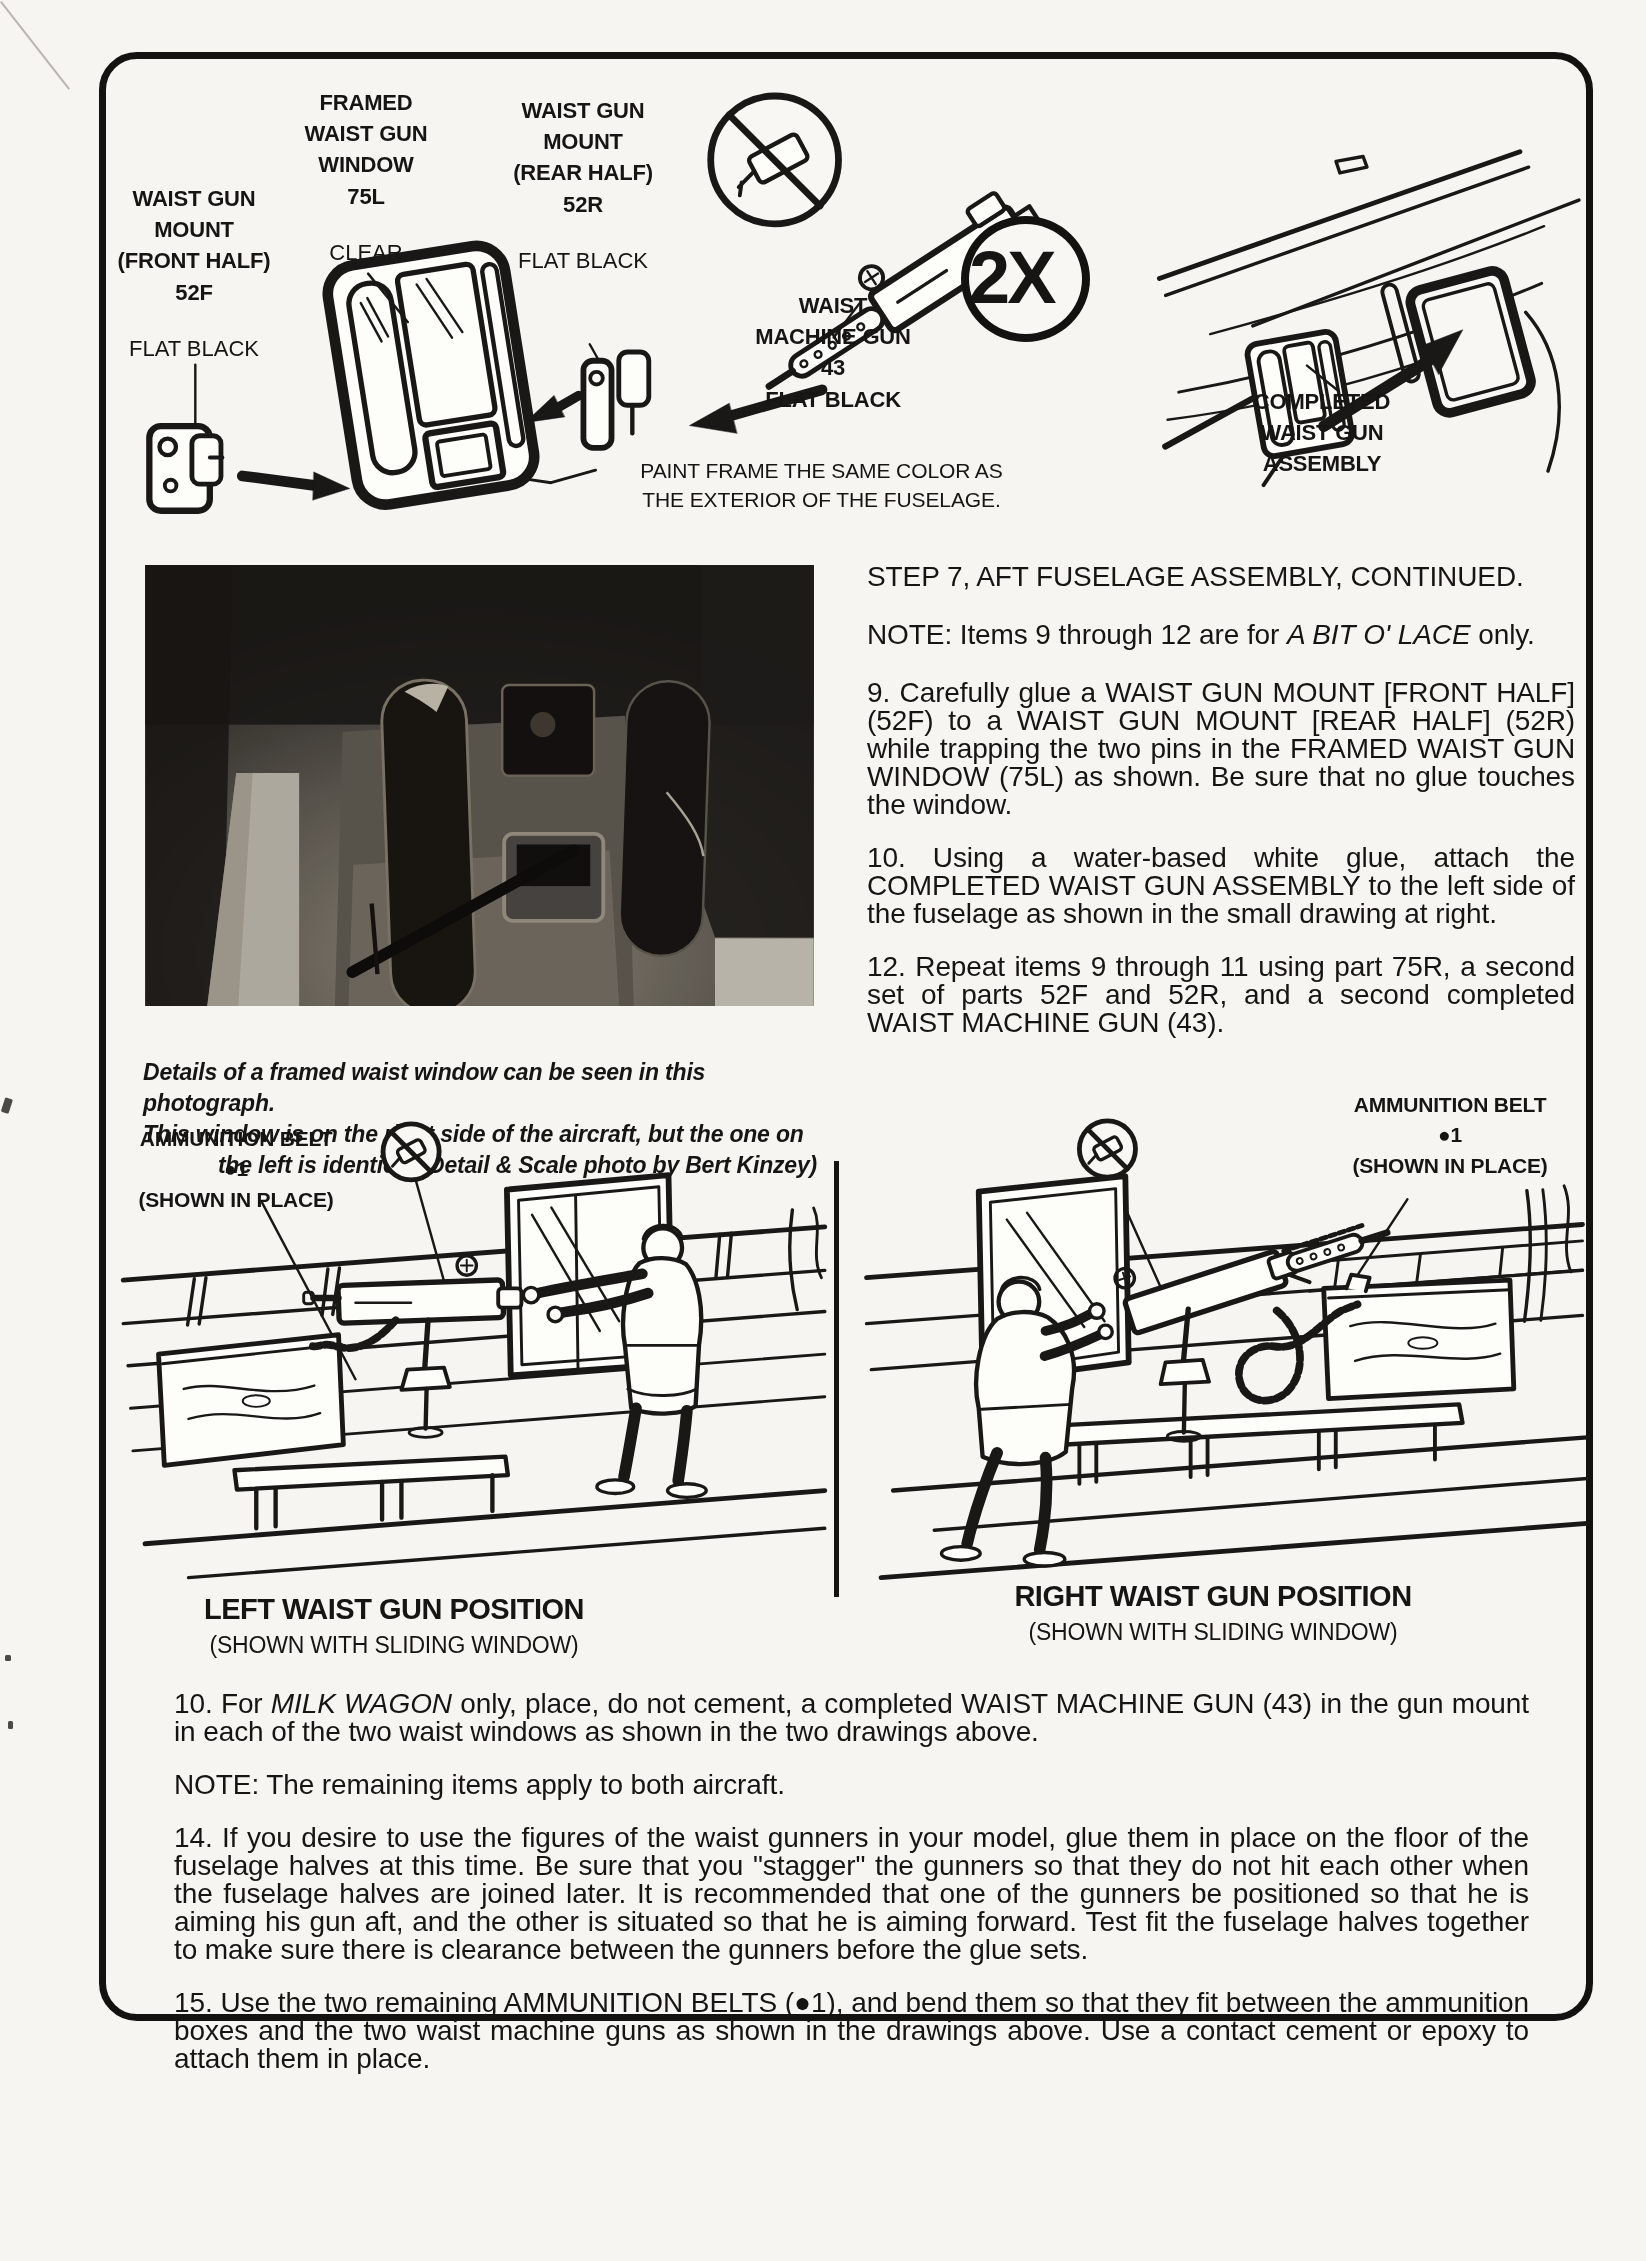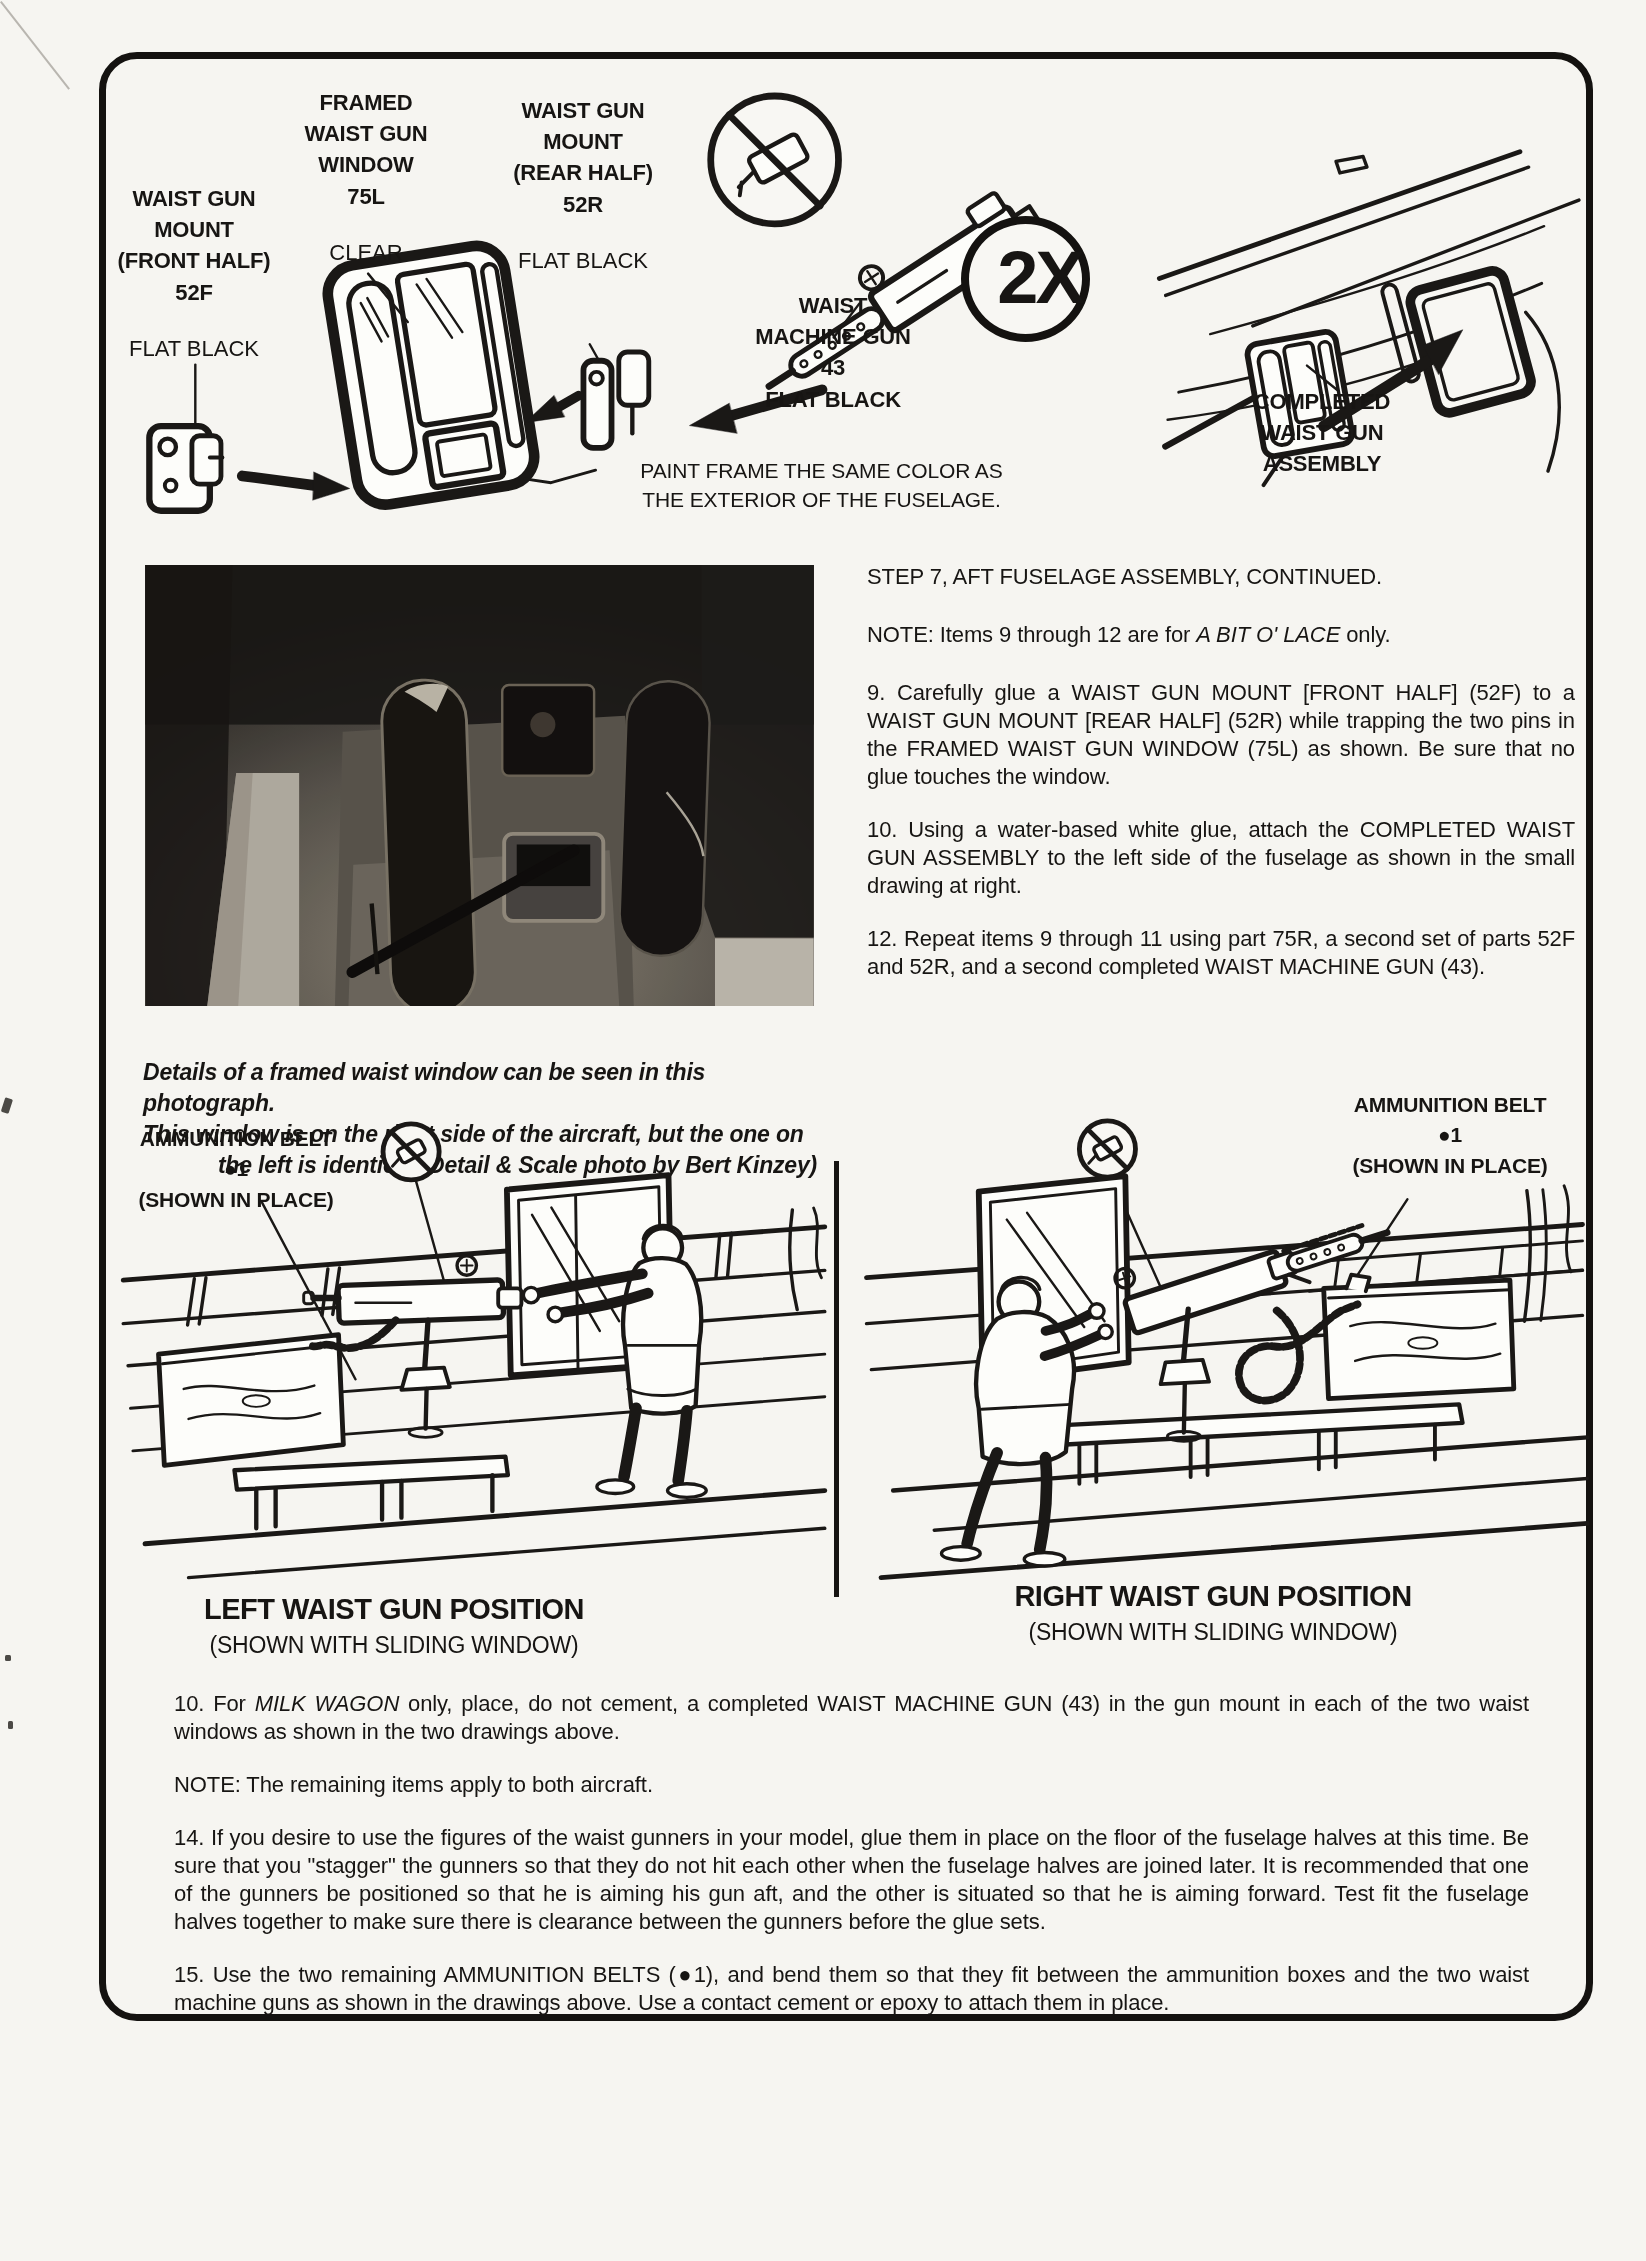--- a/index.html
+++ b/index.html
@@ -3,22 +3,22 @@
 <meta charset="utf-8">
 <style>
   html,body{margin:0;padding:0;}
   body{width:1647px;height:2261px;background:#eceae5;font-family:"Liberation Sans",sans-serif;}
   .sheet{position:relative;width:1647px;height:2261px;background:#f6f5f1;overflow:hidden;color:#171513;}
   .abs{position:absolute;}
   .frame{position:absolute;left:99px;top:52px;width:1480px;height:1955px;border:7.7px solid #141210;border-radius:38px;}
   .lbl{font-weight:bold;font-size:22px;line-height:1.42;text-align:center;letter-spacing:-0.2px;}
   .lbl .finish{font-weight:normal;margin-top:25px;letter-spacing:0;}
   .paintnote{font-size:21px;line-height:1.4;letter-spacing:-0.1px;text-align:center;}
-  .qty{width:113px;height:110px;border:8.2px solid #141210;border-radius:50%;font-size:74px;font-weight:bold;text-align:right;line-height:108px;letter-spacing:-2.9px;background:#f8f7f3;}
-  .body-text{font-size:22px;line-height:28px;text-align:justify;letter-spacing:-0.1px;}
+  .qty{width:113px;height:110px;border:8.2px solid #141210;border-radius:50%;font-size:74px;font-weight:bold;text-align:left;line-height:108px;letter-spacing:-2.9px;background:#f8f7f3;}
+  .body-text{font-size:28px;line-height:28px;text-align:justify;letter-spacing:-0.1px;}
   .body-text p{margin:0 0 25px 0;}
   .body-text .h{margin-bottom:30px;}
   .it{font-style:italic;}
   .caption{font-size:23px;line-height:31px;font-weight:bold;font-style:italic;letter-spacing:-0.2px;margin-top:40px;}
   .caption .row{display:flex;justify-content:flex-end;}
   .d-title{font-size:29px;font-weight:bold;text-align:center;letter-spacing:-0.5px;}
   .d-sub{font-size:23px;text-align:center;letter-spacing:-0.2px;}
   .divider{width:4.8px;background:#161412;}
   .speck{position:absolute;background:#4c4a46;border-radius:1.5px;}
   .scratch{position:absolute;left:34px;top:-9.7px;width:1.9px;height:111px;background:#b9b6b0;transform:rotate(-38deg);}

